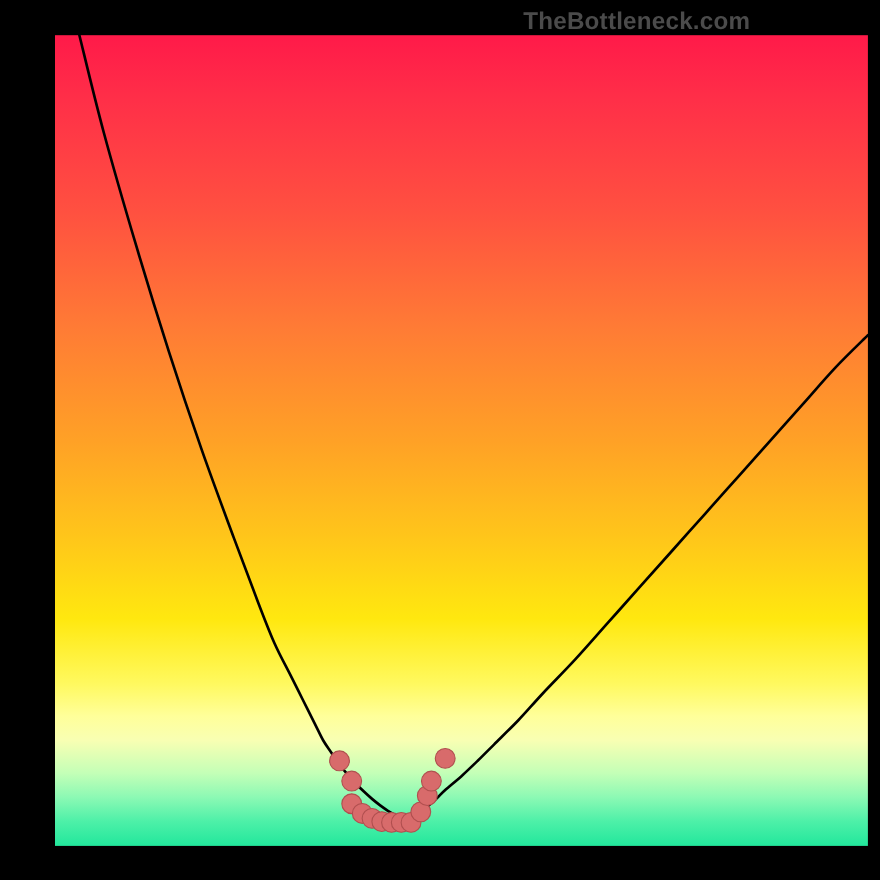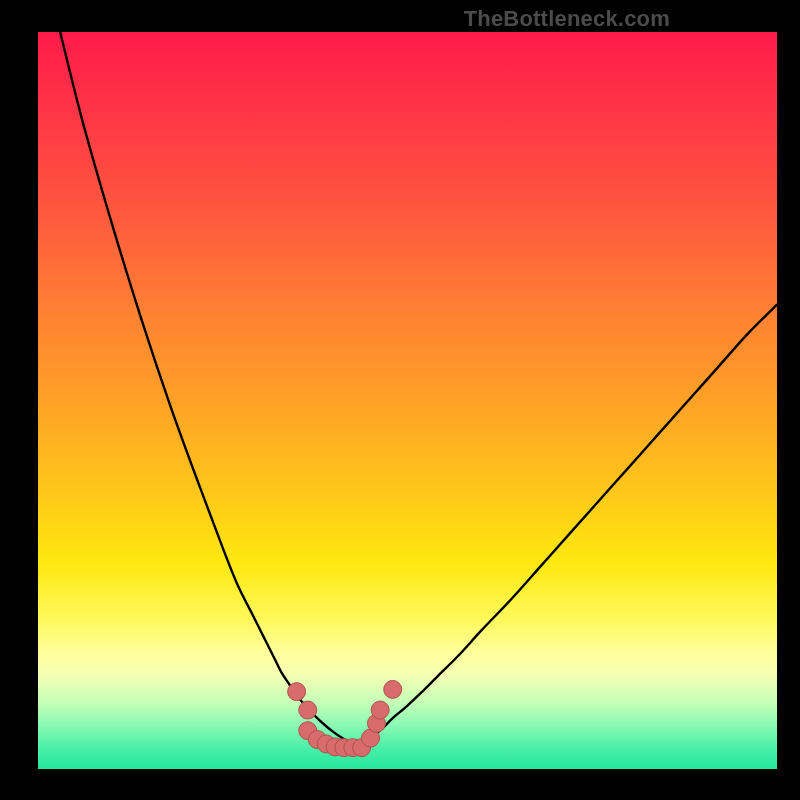--- a/index.html
+++ b/index.html
@@ -6,21 +6,21 @@
     margin: 0;
     padding: 0;
     width: 800px;
     height: 800px;
     background: #000;
     overflow: hidden;
     font-family: Arial, Helvetica, sans-serif;
   }
   .frame {
     position: absolute;
-    left: 0;
+    left: 12px;
     top: 0;
     width: 680px;
     height: 800px;
     background: #000;
   }
   .plot-area {
     position: absolute;
     left: 38px;
     top: 32px;
     width: 739px;

